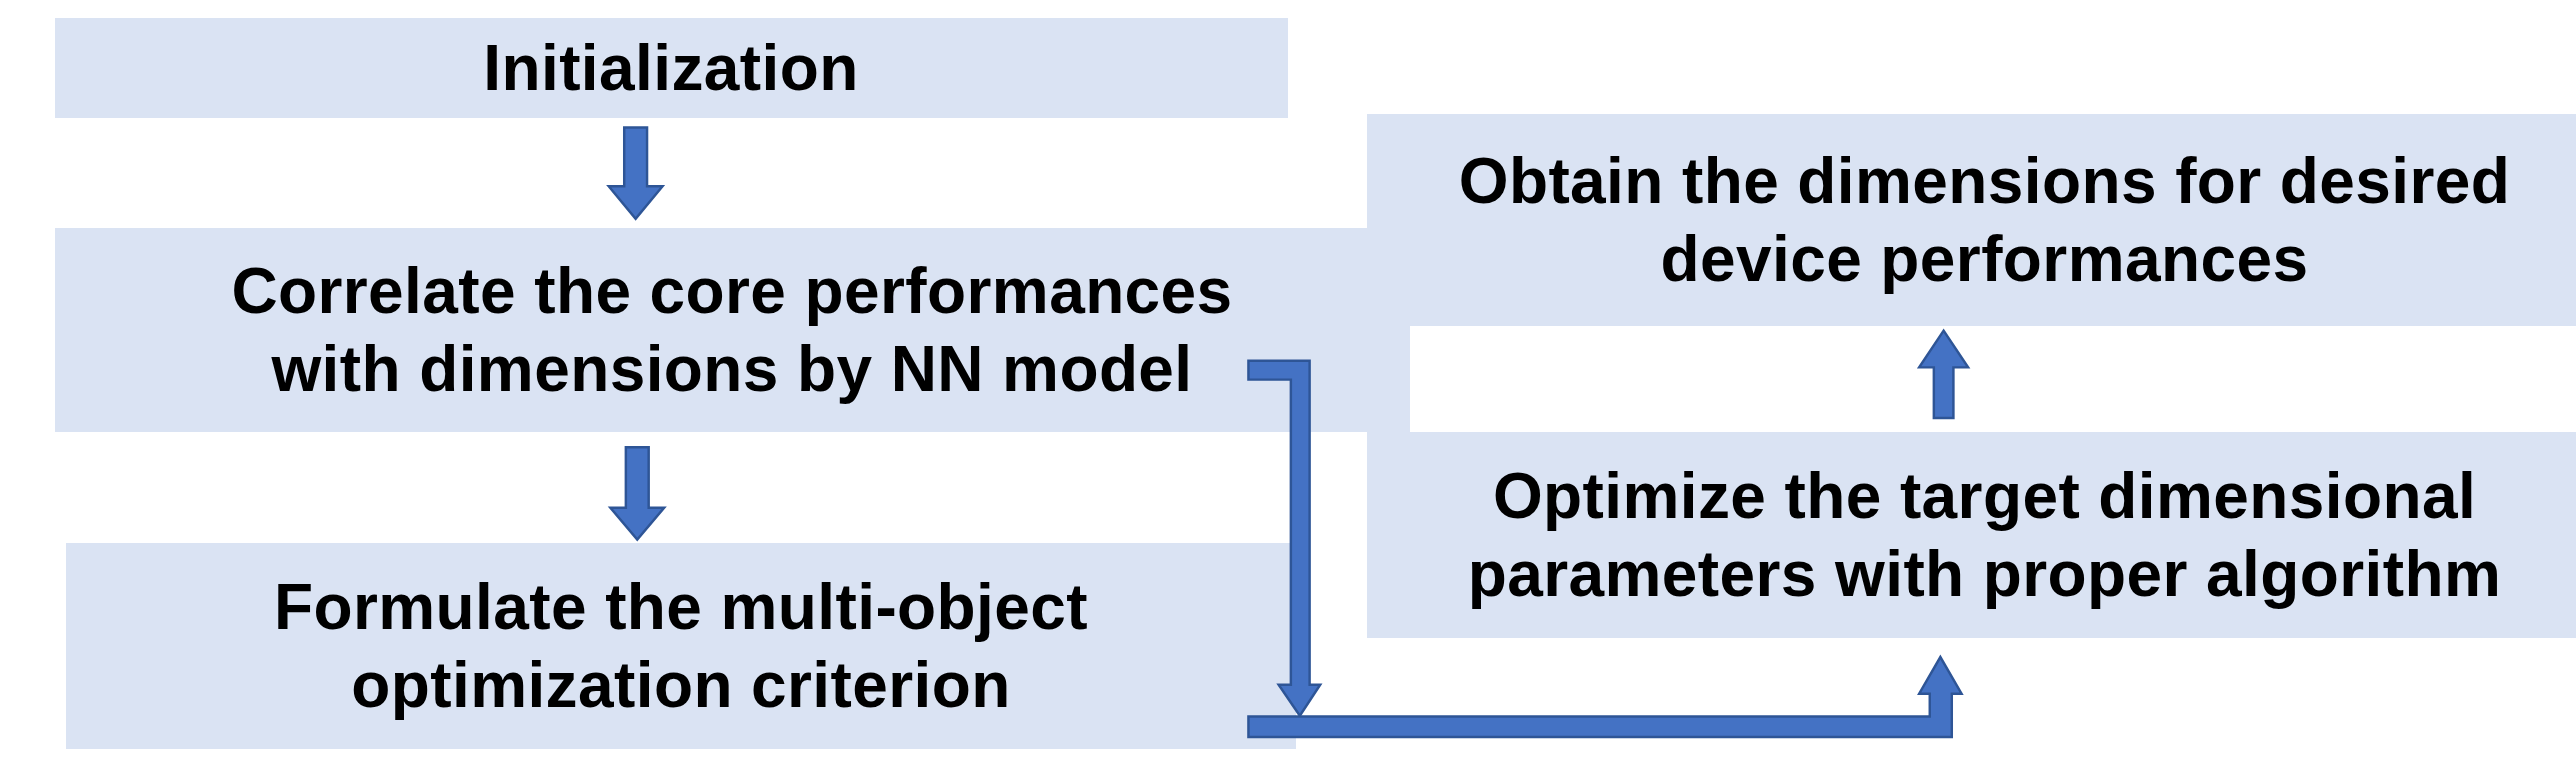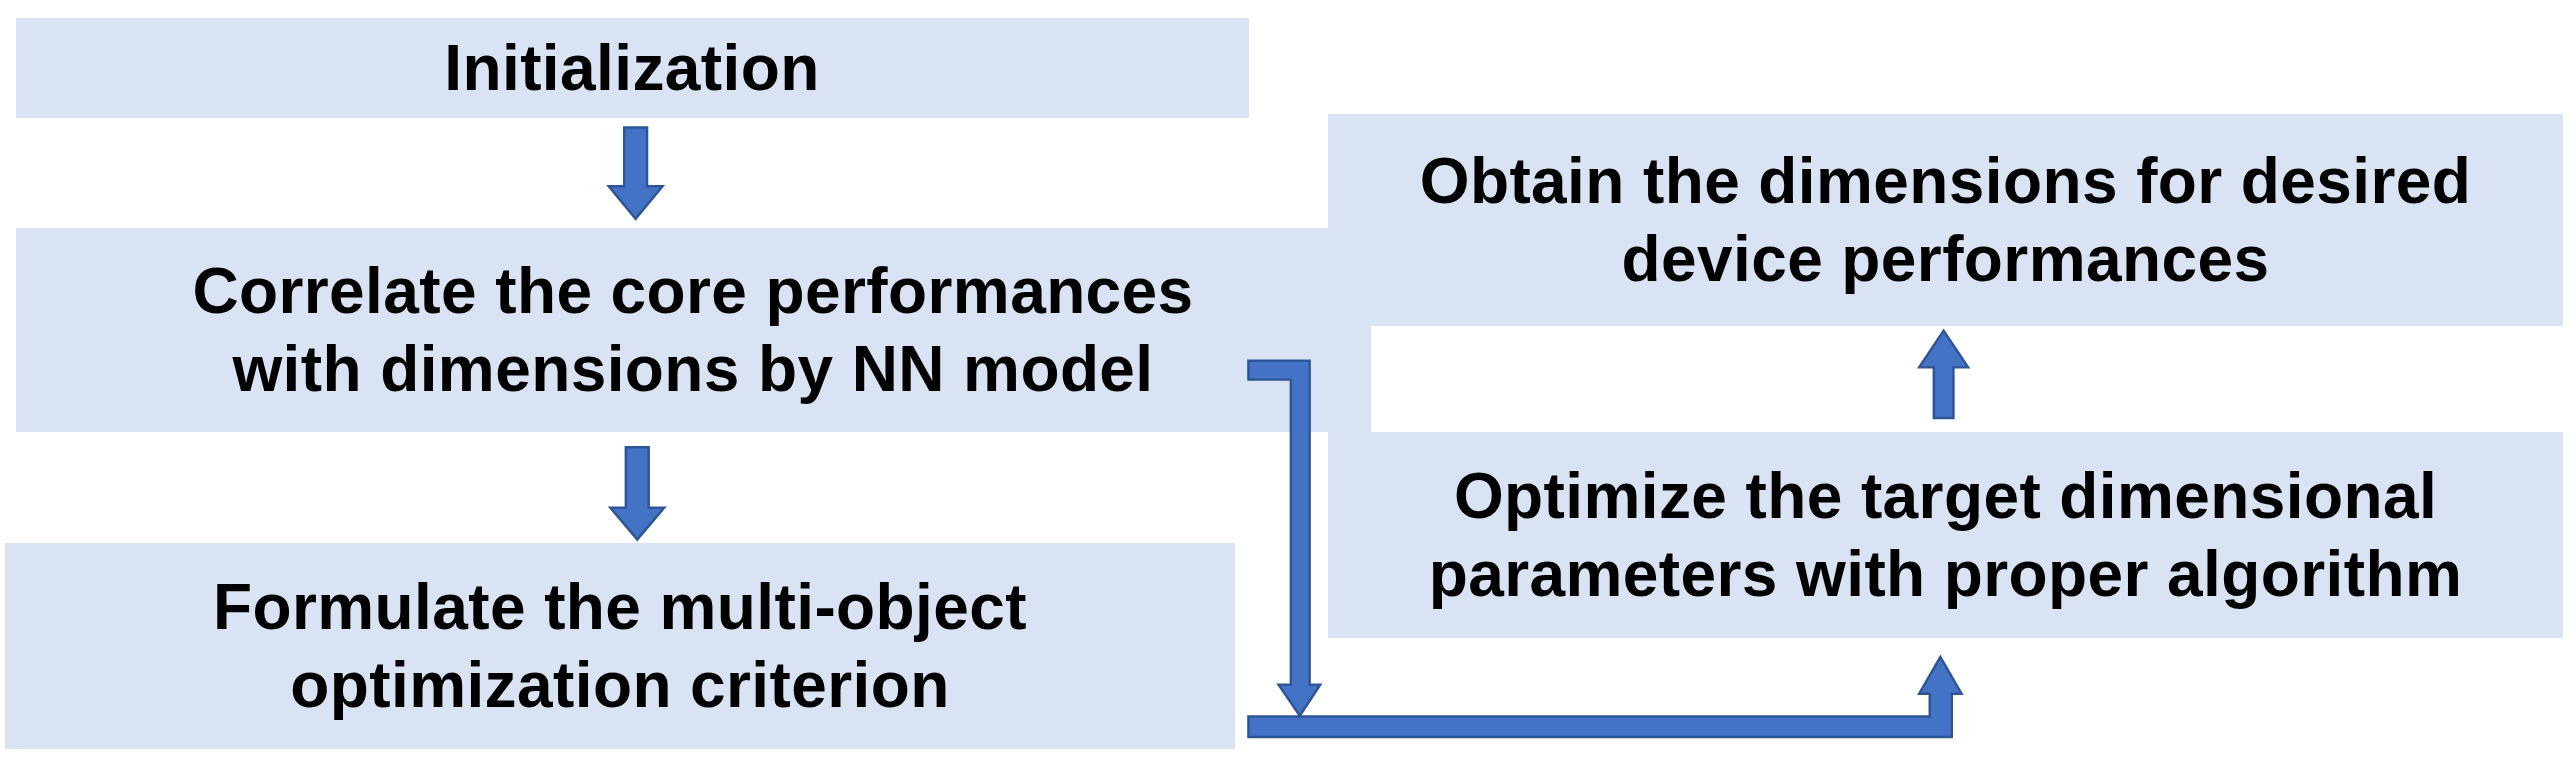--- a/index.html
+++ b/index.html
@@ -15,20 +15,21 @@
     width:2576px;height:769px;
     background:var(--bg);
     overflow:hidden;
     font-family:"Liberation Sans","DejaVu Sans",sans-serif;
   }
   .flow-box{
     position:absolute;
     background:var(--box-fill);
     display:flex;align-items:center;justify-content:center;
     box-sizing:border-box;
+    margin-left:39px;
   }
   .flow-label{
     color:var(--text-color);
     font-weight:bold;
     font-size:64px;
     line-height:78px;
     text-align:center;
     white-space:pre-line;
     letter-spacing:0.4px;
   }
@@ -38,21 +39,21 @@
   }
   #connector-layer polygon{
     fill:var(--arrow-fill);
     stroke:var(--arrow-stroke);
     stroke-width:3;
     stroke-linejoin:miter;
   }
   
   #box-initialization{left:15.5px;top:18px;width:1233px;height:100px;}
   #box-correlate{left:15.5px;top:228px;width:1355px;height:204px;}
-  #box-formulate{left:5px;top:543px;width:1230px;height:206px;}
+  #box-formulate{left:27px;top:543px;width:1230px;height:206px;}
   #box-obtain{left:1328px;top:114px;width:1235px;height:212px;}
   #box-optimize{left:1328px;top:432px;width:1235px;height:206px;}
 </style>
 </head>
 <body>
 
 <div id="canvas">
 
   <div class="flow-box" id="box-initialization">
     <div class="flow-label">Initialization</div>

